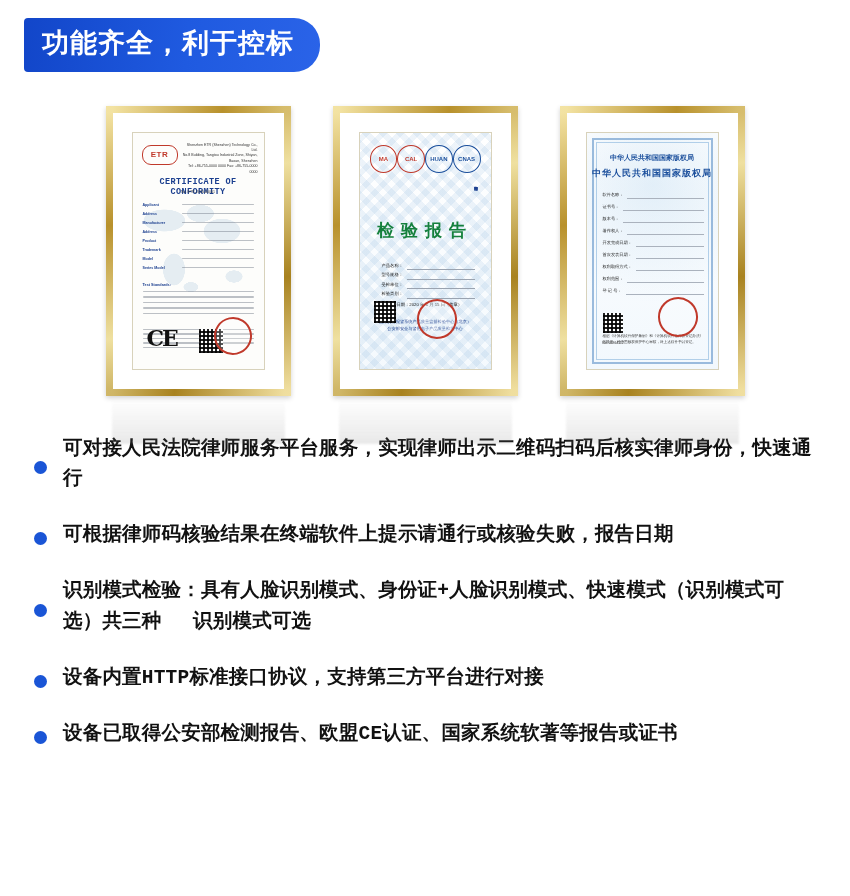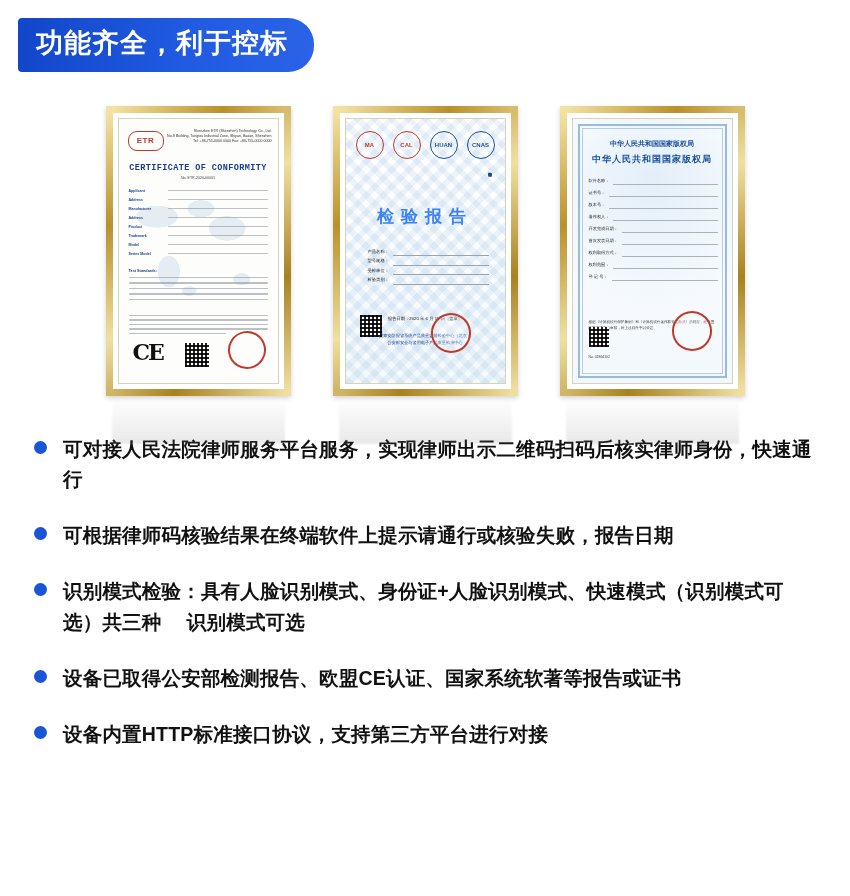--- a/index.html
+++ b/index.html
@@ -11,21 +11,21 @@
     width: 850px;
     height: 896px;
     font-family: "Liberation Sans", sans-serif;
     color: #111;
     position: relative;
     overflow: hidden;
   }
 
   
   .header-wrap {
-    padding: 18px 0 0 18px;
+    padding: 18px 0 0 24px;
   }
   .banner {
     display: inline-block;
     background: #1a55d6;
     background: linear-gradient(95deg, #1246c9 0%, #1f5ae0 55%, #2a63e8 100%);
     color: #ffffff;
     font-size: 27px;
     font-weight: bold;
     letter-spacing: 1px;
     padding: 11px 26px 13px 18px;
@@ -46,21 +46,21 @@
     position: relative;
   }
   .cert-frame {
     width: 100%;
     height: 100%;
     box-sizing: border-box;
     border: 7px solid #c9a227;
     border-image: linear-gradient(135deg, #f3e3a3, #b8912c 25%, #efe0a0 50%, #a8821f 75%, #f0dfa0) 1;
     background: #ffffff;
     box-shadow: 0 2px 5px rgba(0,0,0,0.18);
-    padding: 5px;
+    padding: 19px;
   }
   .cert-inner {
     width: 100%;
     height: 100%;
     box-sizing: border-box;
     border: 1px solid #d8d2bb;
     background: #fdfdfb;
     position: relative;
     overflow: hidden;
   }
@@ -186,21 +186,21 @@
     font-size: 6px; font-weight: bold;
     display:flex; align-items:center; justify-content:center;
   }
   .c2-logo.blue { border-color:#1b4f9c; color:#1b4f9c; }
   .c2-right-label {
     position:absolute; right:12px; top:50px;
     font-size:4px; color:#1b3f8f; writing-mode: vertical-rl;
   }
   .c2-title {
     position:absolute; left:0; right:0; top:86px;
-    font-size: 17px; letter-spacing: 7px; color:#3b82f6;
+    font-size: 17px; letter-spacing: 7px; color:#15803d;
   }
   .c2-fields {
     position:absolute; left:22px; right:16px; top:128px;
     font-size: 4.3px; color:#222; line-height: 2.2;
   }
   .c2-fields .row { display:flex; gap:4px; align-items:flex-end; }
   .c2-fields .lbl { white-space: nowrap; }
   .c2-fields .val { flex:1; border-bottom: 1px solid #9aa3b0; height: 7px; }
   .c2-date {
     position:absolute; left:0; right:0; bottom:62px;
@@ -248,22 +248,23 @@
   .c3-qr { position:absolute; left:16px; bottom:36px; width:20px; height:20px; }
   .c3-code { position:absolute; left:16px; bottom:24px; font-size:3.4px; color:#444; }
   .c3-stamp { position:absolute; right:20px; bottom:32px; width:36px; height:36px; }
 
   
   .bullets {
     margin: 38px 34px 0 34px;
   }
   .bullet {
     display: flex;
-    align-items: flex-start;
+    align-items: center;
     margin-bottom: 26px;
+    font-family: Liberation Mono, monospace;
   }
   .dot {
     width: 13px;
     height: 13px;
     border-radius: 50%;
     background: #1a55d6;
     flex: 0 0 auto;
     margin: 7px 16px 0 0;
   }
   .btext {
@@ -477,19 +478,19 @@
   <div class="bullet">
     <div class="dot"></div>
     <div class="btext">可根据律师码核验结果在终端软件上提示请通行或核验失败，报告日期</div>
   </div>
   <div class="bullet">
     <div class="dot"></div>
     <div class="btext">识别模式检验：具有人脸识别模式、身份证+人脸识别模式、快速模式（识别模式可选）共三种　 识别模式可选</div>
   </div>
   <div class="bullet">
     <div class="dot"></div>
-    <div class="btext">设备已取得公安部检测报告、欧盟CE认证、国家系统软著等报告或证书</div>
+    <div class="btext">设备内置HTTP标准接口协议，支持第三方平台进行对接</div>
   </div>
   <div class="bullet">
     <div class="dot"></div>
-    <div class="btext">设备内置HTTP标准接口协议，支持第三方平台进行对接</div>
+    <div class="btext">设备已取得公安部检测报告、欧盟CE认证、国家系统软著等报告或证书</div>
   </div>
 </div>
 
 </body></html>

